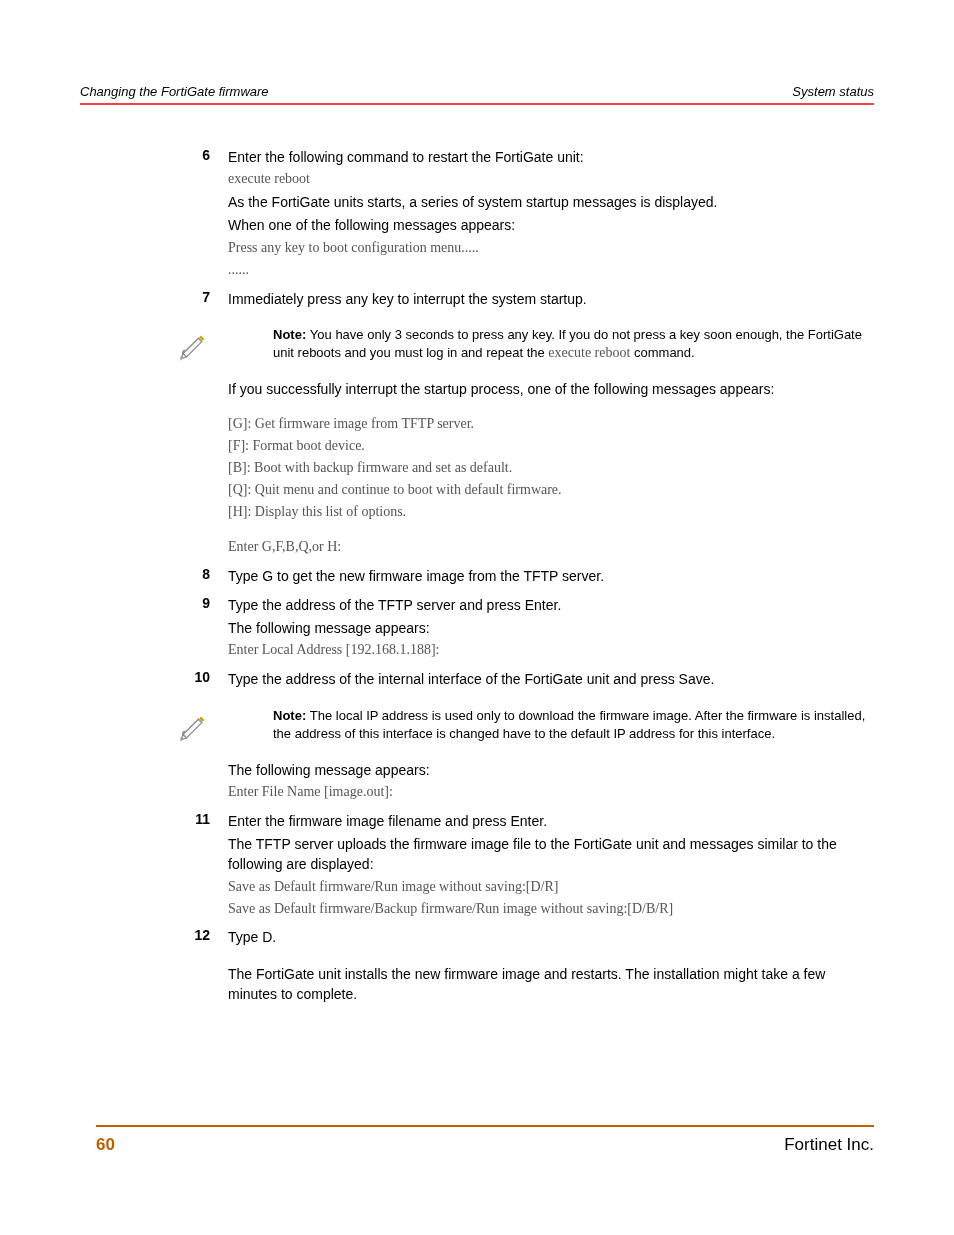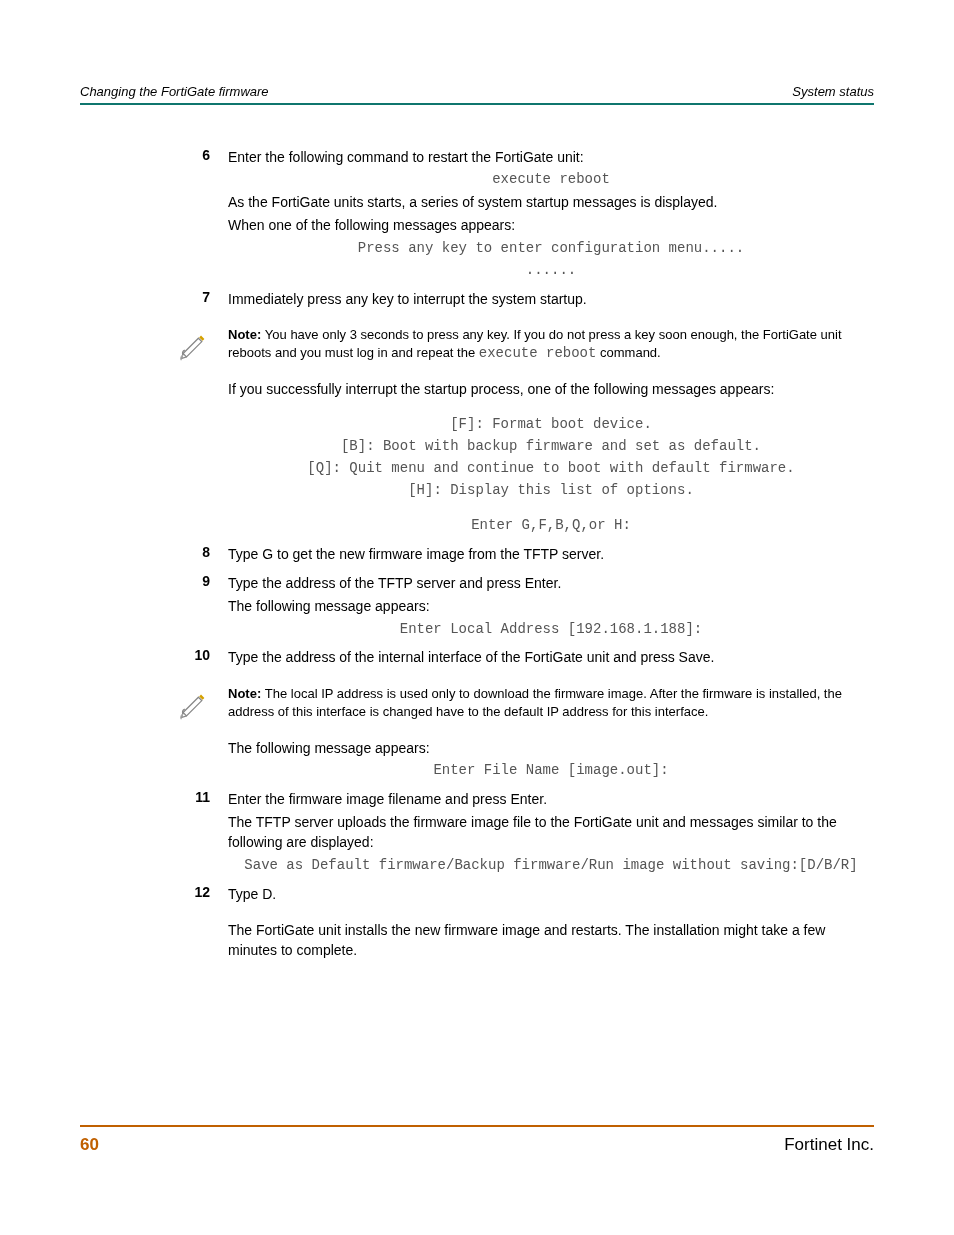--- a/index.html
+++ b/index.html
@@ -12,21 +12,21 @@
     height: 1235px;
     position: relative;
     padding: 84px 80px 0 80px;
   }
   .header-row {
     display: flex;
     justify-content: space-between;
     font-style: italic;
     font-size: 13px;
     padding-bottom: 4px;
-    border-bottom: 2px solid #0f766e;
+    border-bottom: 2px solid #ef4444;
     margin-bottom: 42px;
   }
   .content {
     padding-left: 148px;
   }
   .step {
     display: flex;
     margin-bottom: 6px;
   }
   .step-num {
@@ -36,46 +36,46 @@
     padding-right: 18px;
     flex-shrink: 0;
     margin-left: -36px;
   }
   .step-body {
     flex: 1;
     line-height: 1.45;
   }
   .step-body > div { margin-bottom: 3px; }
   .mono {
-    font-family: Liberation Mono, monospace;
+    font-family: Liberation Serif, serif;
     font-size: 14px;
     color: #555;
     line-height: 1.35;
-    text-align: center;
   }
   .note-row {
     display: flex;
     margin: 14px 0 14px -50px;
     align-items: flex-start;
+    gap: 45px;
   }
   .note-icon {
     width: 50px;
     flex-shrink: 0;
     padding-top: 2px;
   }
   .note-icon svg { width: 34px; height: 34px; }
   .note-body {
     flex: 1;
     font-size: 13px;
     line-height: 1.4;
   }
   .footer {
     position: absolute;
     bottom: 80px;
-    left: 80px;
+    left: 96px;
     right: 80px;
     border-top: 2px solid #c06000;
     display: flex;
     justify-content: space-between;
     padding-top: 8px;
   }
   .page-num {
     color: #c06000;
     font-weight: bold;
     font-size: 17px;
@@ -96,21 +96,21 @@
 
 <div class="content">
 
   <div class="step">
     <div class="step-num">6</div>
     <div class="step-body">
       <div>Enter the following command to restart the FortiGate unit:</div>
       <div class="mono">execute reboot</div>
       <div>As the FortiGate units starts, a series of system startup messages is displayed.</div>
       <div>When one of the following messages appears:</div>
-      <div class="mono">Press any key to enter configuration menu.....</div>
+      <div class="mono">Press any key to boot configuration menu.....</div>
       <div class="mono">......</div>
     </div>
   </div>
 
   <div class="step">
     <div class="step-num">7</div>
     <div class="step-body">
       <div>Immediately press any key to interrupt the system startup.</div>
     </div>
   </div>
@@ -130,20 +130,21 @@
     <div class="note-body">
       <b>Note: </b><span>You have only 3 seconds to press any key. If you do not press a key soon enough, the FortiGate unit reboots and you must log in and repeat the </span><span class="mono" style="color:#555">execute reboot</span><span> command.</span>
     </div>
   </div>
 
   <div class="step">
     <div class="step-num"></div>
     <div class="step-body">
       <div>If you successfully interrupt the startup process, one of the following messages appears:</div>
       <div class="gap"></div>
+      <div class="mono">[G]:  Get firmware image from TFTP server.</div>
       <div class="mono">[F]:  Format boot device.</div>
       <div class="mono">[B]:  Boot with backup firmware and set as default.</div>
       <div class="mono">[Q]:  Quit menu and continue to boot with default firmware.</div>
       <div class="mono">[H]:  Display this list of options.</div>
       <div class="gap"></div>
       <div class="mono">Enter G,F,B,Q,or H:</div>
     </div>
   </div>
 
   <div class="step">
@@ -192,20 +193,21 @@
       <div>The following message appears:</div>
       <div class="mono">Enter File Name [image.out]:</div>
     </div>
   </div>
 
   <div class="step">
     <div class="step-num">11</div>
     <div class="step-body">
       <div>Enter the firmware image filename and press Enter.</div>
       <div>The TFTP server uploads the firmware image file to the FortiGate unit and messages similar to the following are displayed:</div>
+      <div class="mono">Save as Default firmware/Run image without saving:[D/R]</div>
       <div class="mono">Save as Default firmware/Backup firmware/Run image without saving:[D/B/R]</div>
     </div>
   </div>
 
   <div class="step">
     <div class="step-num">12</div>
     <div class="step-body">
       <div>Type D.</div>
       <div class="gap"></div>
       <div>The FortiGate unit installs the new firmware image and restarts. The installation might take a few minutes to complete.</div>

